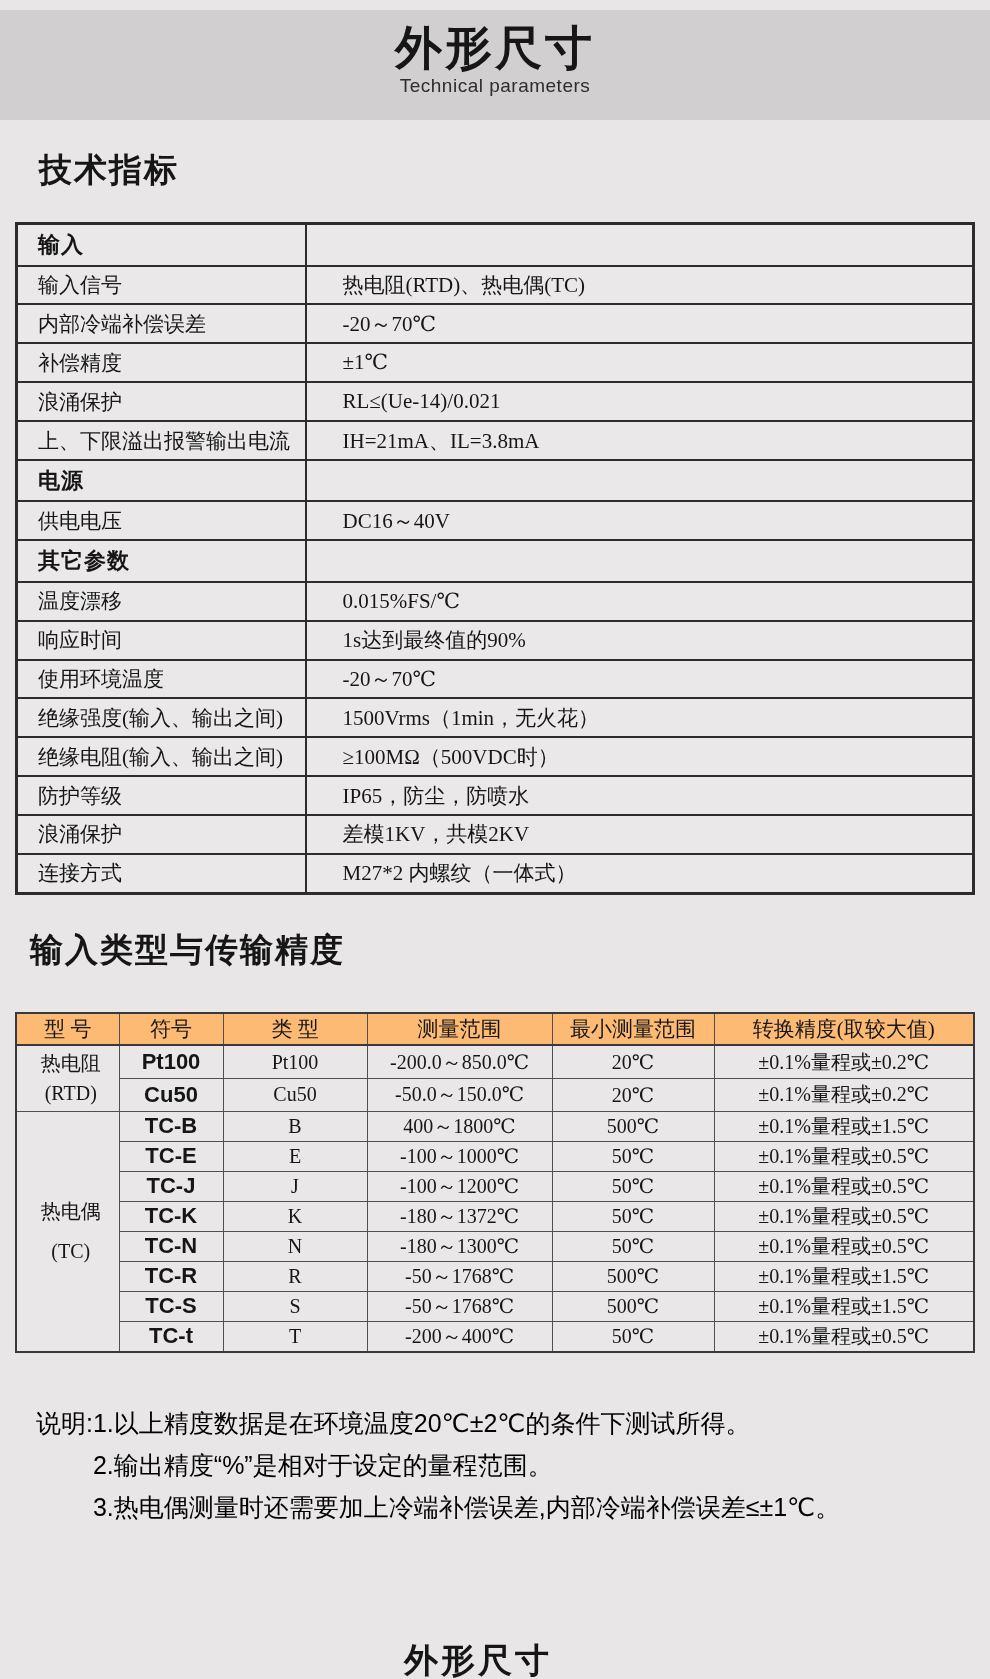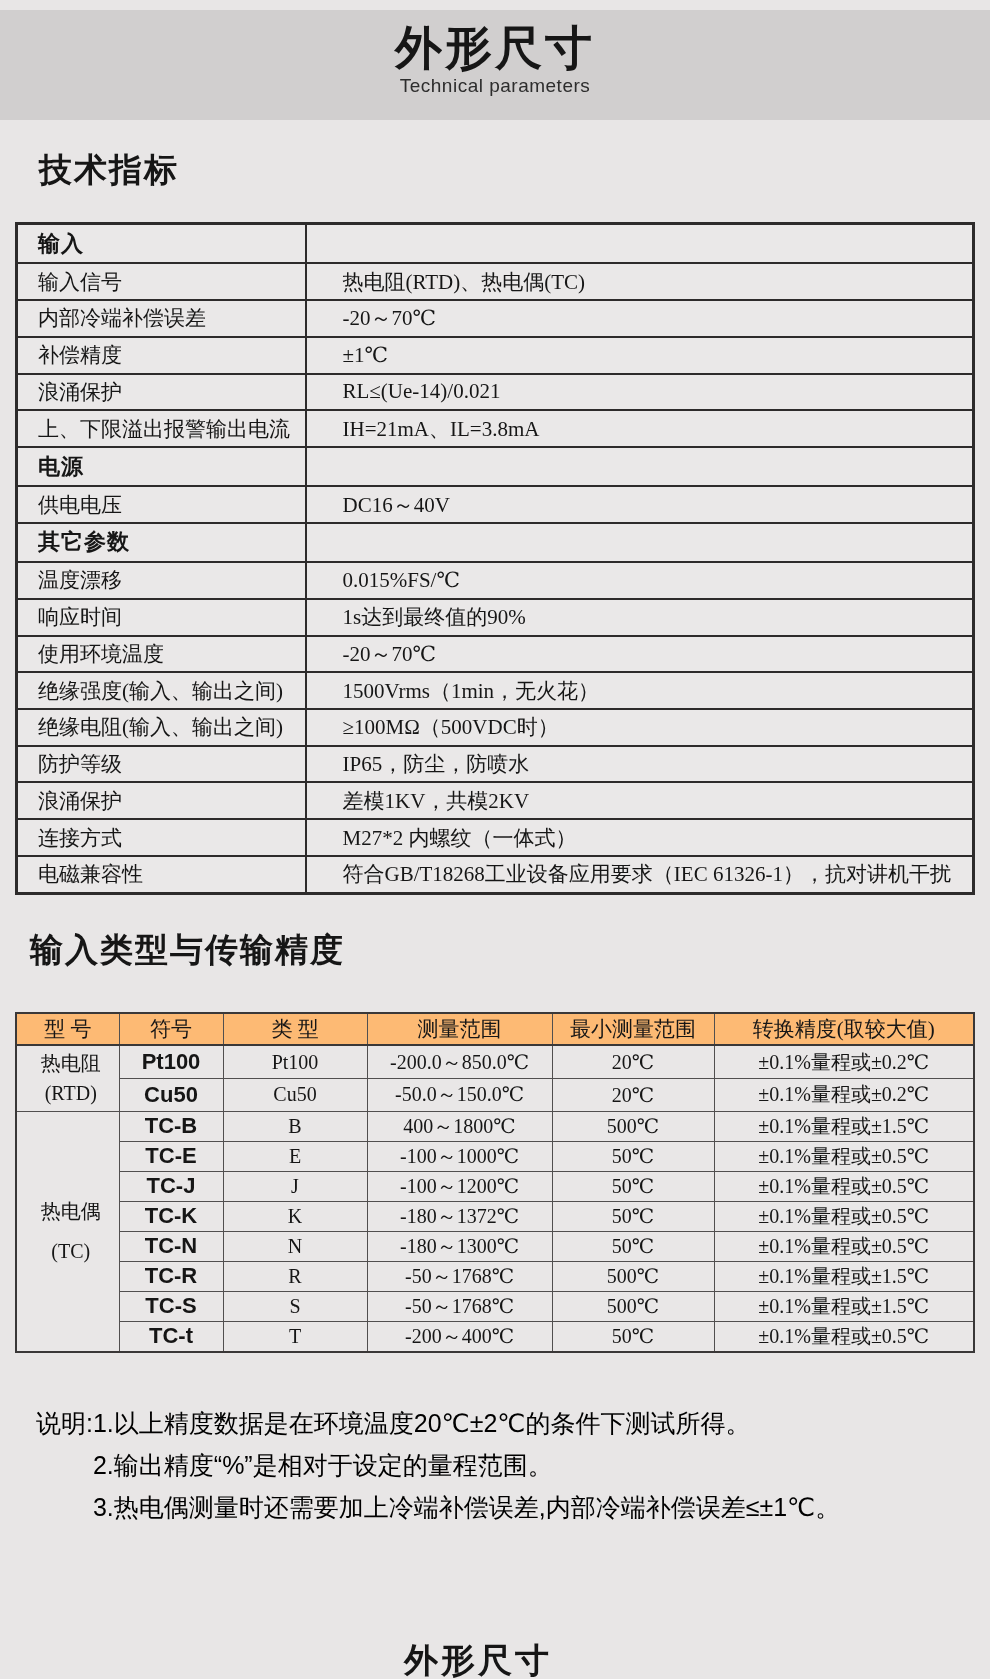--- a/index.html
+++ b/index.html
@@ -121,24 +121,20 @@
           <td class="lbl">防护等级</td>
           <td class="val">IP65，防尘，防喷水</td>
         </tr>
       <tr>
           <td class="lbl">浪涌保护</td>
           <td class="val">差模1KV，共模2KV</td>
         </tr>
       <tr>
           <td class="lbl">连接方式</td>
           <td class="val">M27*2 内螺纹（一体式）</td>
-        </tr>
-      <tr>
-          <td class="lbl">电磁兼容性</td>
-          <td class="val">符合GB/T18268工业设备应用要求（IEC 61326-1），抗对讲机干扰</td>
         </tr>
     </tbody>
   </table>
 
   <div class="h-input">输入类型与传输精度</div>
 
   <table class="t2">
     <colgroup>
       <col style="width:103px">
         <col style="width:104px">

